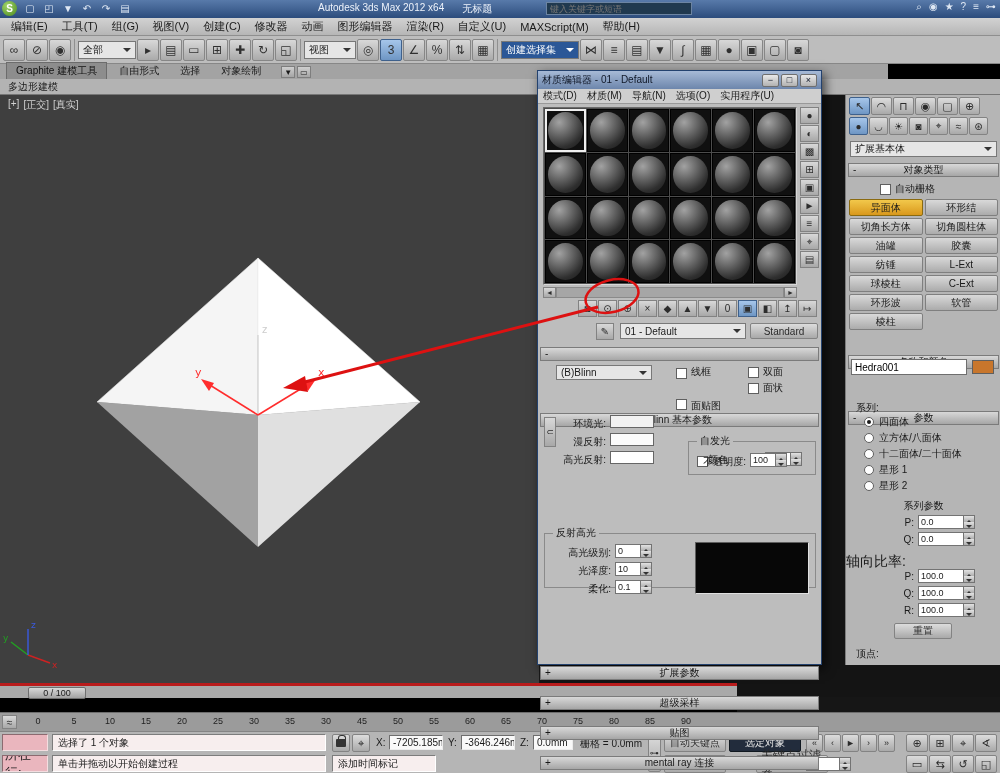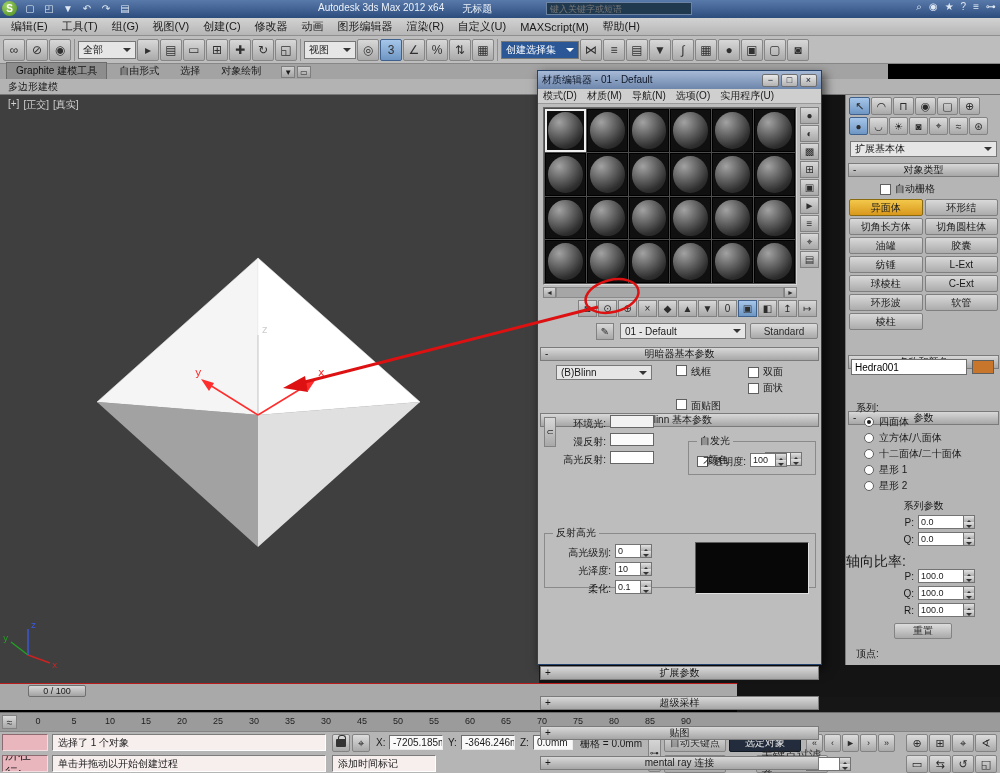--- a/index.html
+++ b/index.html
@@ -94,21 +94,21 @@
 #cptabs{left:3px;top:2px;display:flex;gap:1px}
 .cpt{width:21px;height:18px;font-size:11px}
 #cpcats{left:3px;top:22px;display:flex;gap:1px}
 .cpc{width:19px;height:18px;font-size:10px}
 #cpdrop{left:4px;top:46px;width:147px;height:16px}
 #cpgrid{left:3px;top:104px;width:149px;display:grid;grid-template-columns:1fr 1fr;gap:2px}
 .cpbtn{height:17px;background:linear-gradient(#d9d9d9,#ababab);border:1px solid #7f7f7f;border-radius:2px;display:flex;align-items:center;justify-content:center;font-size:10px;overflow:hidden;white-space:nowrap}
 .cpbtn.on{background:linear-gradient(#f2c84b,#d9981c);border-color:#8a6a10}
 .cprad{display:flex;align-items:center;gap:5px;font-size:10px;white-space:nowrap}
 
-#timeslider{left:0;top:683px;width:737px;height:27px;background:#a9a9a9;border-top:1px solid #b91c1c}
+#timeslider{left:0;top:683px;width:737px;height:15px;background:#a9a9a9;border-top:3px solid #b91c1c}
 #tshandle{left:28px;top:1px;width:58px;height:12px;background:linear-gradient(#d8d8d8,#a2a2a2);border:1px solid #6f6f6f;border-radius:2px;display:flex;align-items:center;justify-content:center;font-size:9px}
 #tsright{left:737px;top:697px;width:263px;height:15px;background:#161616}
 #ruler{left:0;top:712px;width:1000px;height:19px;background:#9b9b9b;border-top:1px solid #6d6d6d;color:#222}
 #ticks{left:20px;top:3px;display:flex}
 #ticks span{width:36px;text-align:center;font-size:9px}
 #statusbar{left:0;top:731px;width:1000px;height:42px;background:#b5b5b5;border-top:1px solid #848484;font-size:10px}
 .pinkbox{background:#eab6be;border:1px solid;border-color:#8c6a70 #f4dde0 #f4dde0 #8c6a70;font-size:13px;display:flex;align-items:center;padding:0 2px;overflow:hidden}
 .statfield{background:#f7eeee;border:1px solid;border-color:#7c7c7c #fff #fff #7c7c7c;display:flex;align-items:center;padding:0 5px;font-size:10px;overflow:hidden;white-space:nowrap}
 .sbtn{height:18px;font-size:10px;padding:0 4px}
 .sbtn.dark{background:#222c3c;color:#e8e8e8;border-color:#101820}
@@ -387,27 +387,26 @@
         <span class="meb abs" id="pickbtn">✎</span>
         <span class="drop abs" id="matname">
             <i style="font-style:normal">01 - Default</i>
             <i class="da"></i>
           </span>
         <span class="btn abs" id="mattype">Standard</span>
       </div>
 
       <div class="ro abs" id="sbp-h">
         <span class="sign">-</span>
-        <span class="t">明暗器基本参数</span>
       </div>
       <span class="drop abs" id="shaderdrop">
           <i style="font-style:normal">(B)Blinn</i>
           <i class="da"></i>
         </span>
-      <span class="abs" style="left:138px;top:294px;display:flex;gap:4px;align-items:flex-start">
+      <span class="abs" style="left:138px;top:294px;display:flex;gap:4px;align-items:flex-end">
           <span class="cb"></span>
           <span style="font-size:10px">线框</span>
         </span>
       <span class="abs" style="left:210px;top:294px;display:flex;gap:4px;align-items:center">
           <span class="cb"></span>
           <span style="font-size:10px">双面</span>
         </span>
       <span class="abs" style="left:138px;top:328px;display:flex;gap:4px;align-items:flex-start">
           <span class="cb"></span>
           <span style="font-size:10px">面贴图</span>

